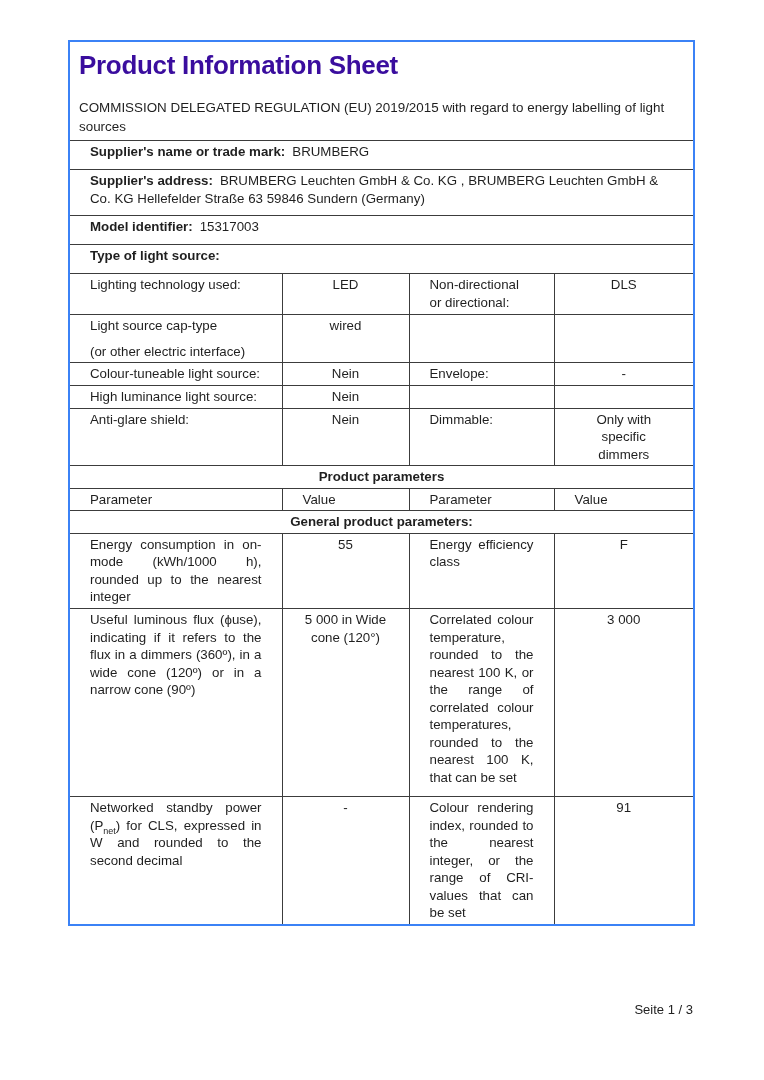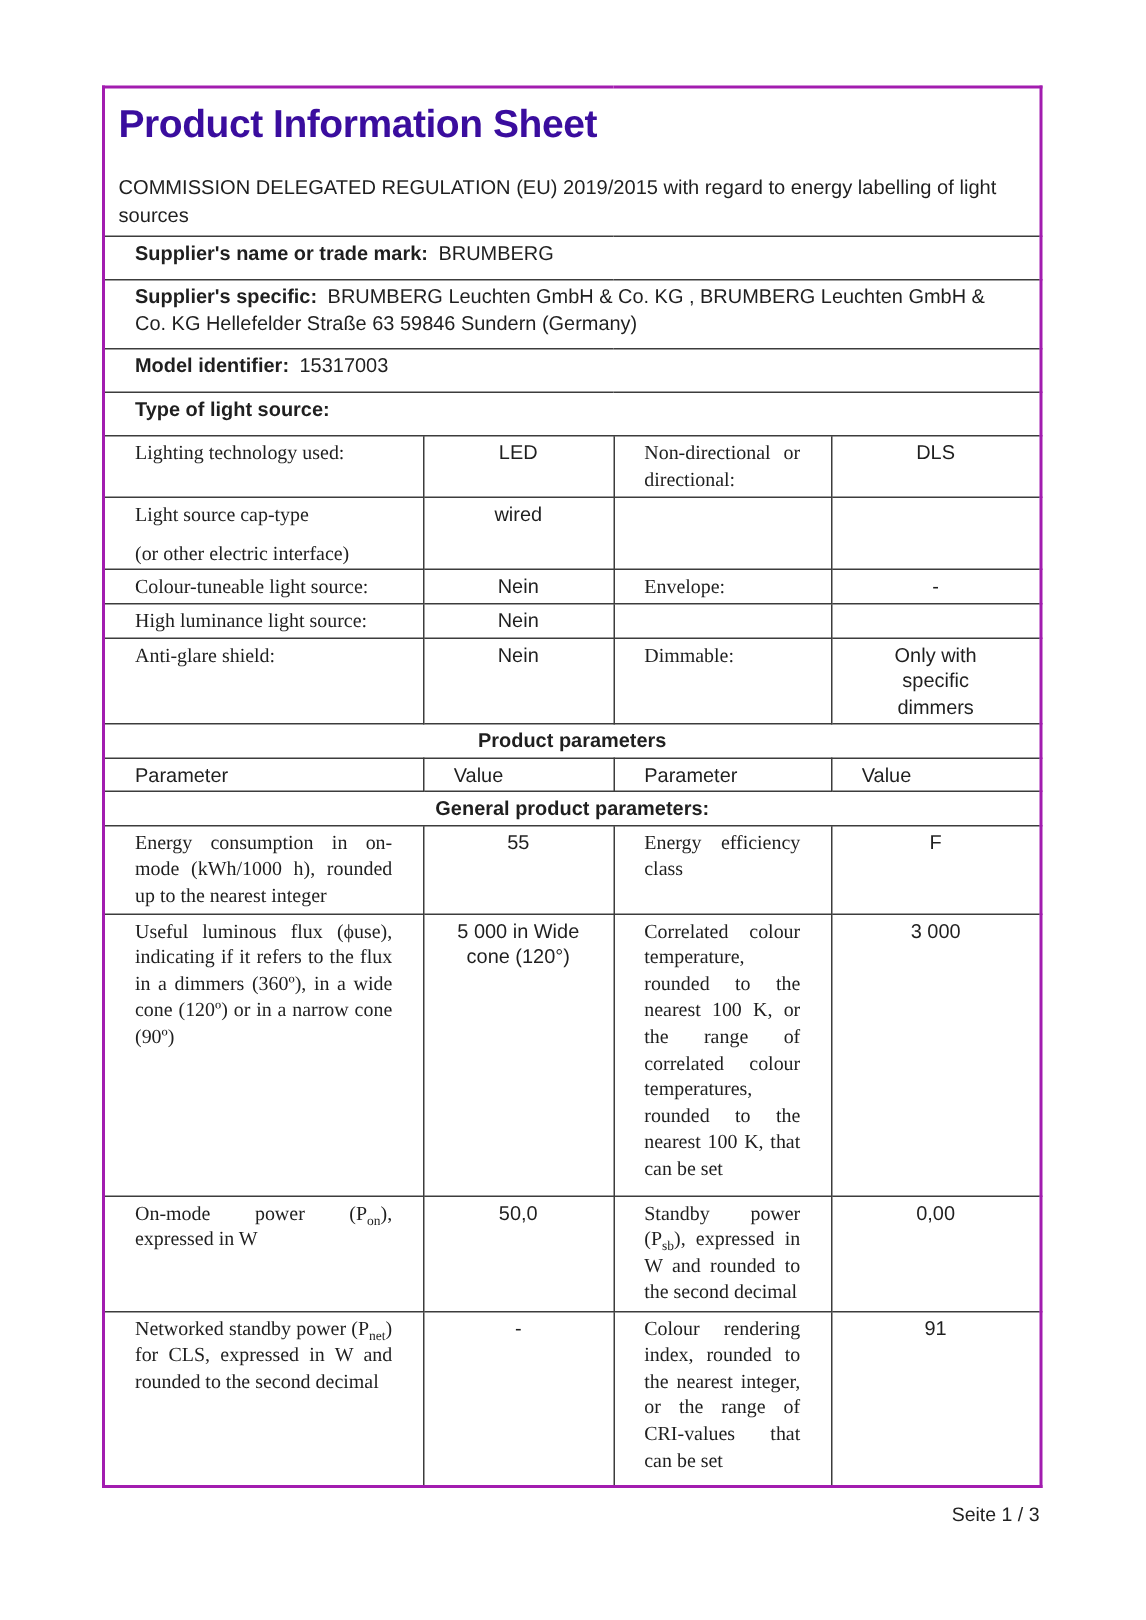--- a/index.html
+++ b/index.html
@@ -2,43 +2,43 @@
 <html><head>
 <meta charset="utf-8">
 <style>
   html,body{margin:0;padding:0;}
   body{
     width:764px;height:1080px;background:#ffffff;
     font-family:"Liberation Sans",sans-serif;color:#1f1f1f;
   }
   .page{position:relative;width:764px;height:1080px;background:#fff;overflow:hidden;}
   table.doc{
-    position:absolute;left:68px;top:57px;width:625px;
+    position:absolute;left:68px;top:40px;width:625px;
     border-collapse:collapse;table-layout:fixed;
-    border:2px solid #a21caf;
+    border:2px solid #3b82f6;
   }
   col.c1{width:213px}
   col.c2{width:127px}
   col.c3{width:145px}
   col.c4{width:140px}
   td{
     border:1.5px solid #3c3c3c;vertical-align:top;
     padding:2px 20px;font-size:13.3px;line-height:1.32;
     overflow:hidden;word-wrap:break-word;
   }
   .h89{height:89px}.h29{height:29px}.h46{height:46px}.h41{height:41px}
   .h45{height:45px}.h42{height:42px}.h22{height:22px}.h21{height:21px}
   .h40{height:40px}.h59{height:59px}.h188{height:188px}.h77{height:77px}.h117{height:117px}
   .title-cell{padding:6px 9px 4px;}
   h1.doc-title{margin:0 0 9px 0;font-size:26px;font-weight:bold;letter-spacing:-0.3px;}
   .subtitle{font-size:13.4px;line-height:1.42;margin-top:16px;}
   .b{font-weight:bold;margin-right:7px;}
   .sect{font-weight:bold;}
   .hdr-c{text-align:center;font-weight:bold;}
-  .j{text-align:justify;font-family:Liberation Serif, serif;}
+  .j{text-align:justify;}
   .v{text-align:center;}
   .para-gap{margin-top:8px;}
   sub{font-size:9px;line-height:0;}
   .footer{position:absolute;top:1002px;right:71px;font-size:13px;color:#222;}
 </style>
 </head>
 <body>
 
 <div class="page">
   <table class="doc">
@@ -58,21 +58,21 @@
     </tr>
 
     <tr class="h29">
       <td colspan="4">
         <span class="b">Supplier's name or trade mark:</span><span>BRUMBERG</span>
       </td>
     </tr>
 
     <tr class="h46">
       <td colspan="4">
-        <span class="b">Supplier's specific:</span><span>BRUMBERG Leuchten GmbH &amp; Co. KG , BRUMBERG Leuchten GmbH &amp; Co. KG Hellefelder Straße 63 59846 Sundern (Germany)</span>
+        <span class="b">Supplier's address:</span><span>BRUMBERG Leuchten GmbH &amp; Co. KG , BRUMBERG Leuchten GmbH &amp; Co. KG Hellefelder Straße 63 59846 Sundern (Germany)</span>
       </td>
     </tr>
 
     <tr class="h29">
       <td colspan="4">
         <span class="b">Model identifier:</span><span>15317003</span>
       </td>
     </tr>
 
     <tr class="h29">
@@ -187,34 +187,20 @@
       <td class="v">
             <div>5&nbsp;000 in Wide cone (120°)</div>
           </td>
       <td class="j">
             <div>Correlated colour temperature, rounded to the nearest 100 K, or the range of correlated colour temperatures, rounded to the nearest 100 K, that can be set</div>
           </td>
       <td class="v">
             <div>3&nbsp;000</div>
           </td>
     </tr>
-    <tr class="h77">
-      <td class="j">
-            <div>On-mode power (P<sub>on</sub>), expressed in W</div>
-          </td>
-      <td class="v">
-            <div>50,0</div>
-          </td>
-      <td class="j">
-            <div>Standby power (P<sub>sb</sub>), expressed in W and rounded to the second decimal</div>
-          </td>
-      <td class="v">
-            <div>0,00</div>
-          </td>
-    </tr>
     <tr class="h117">
       <td class="j">
             <div>Networked standby power (P<sub>net</sub>) for CLS, expressed in W and rounded to the second decimal</div>
           </td>
       <td class="v">
             <div>-</div>
           </td>
       <td class="j">
             <div>Colour rendering index, rounded to the nearest integer, or the range of CRI-values that can be set</div>
           </td>

